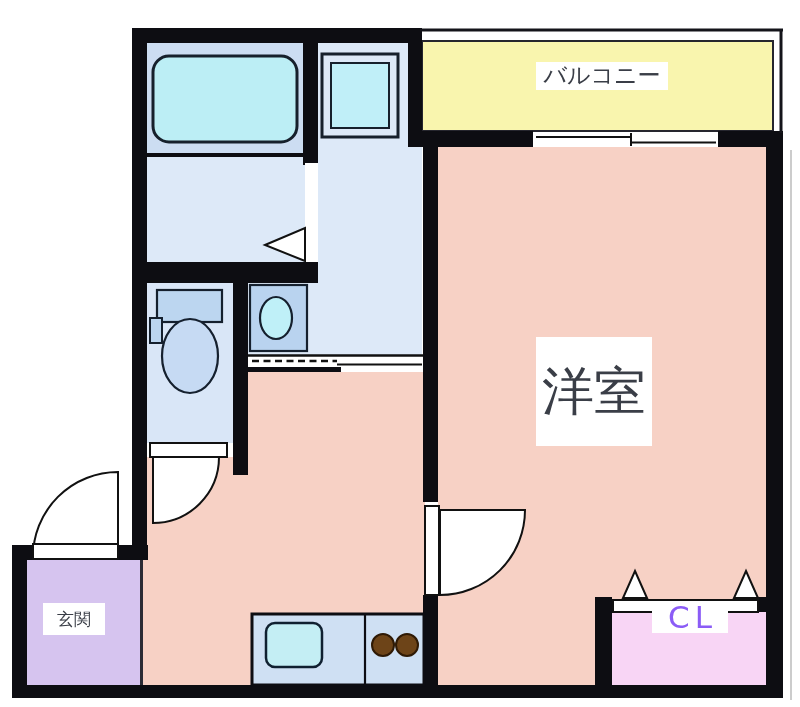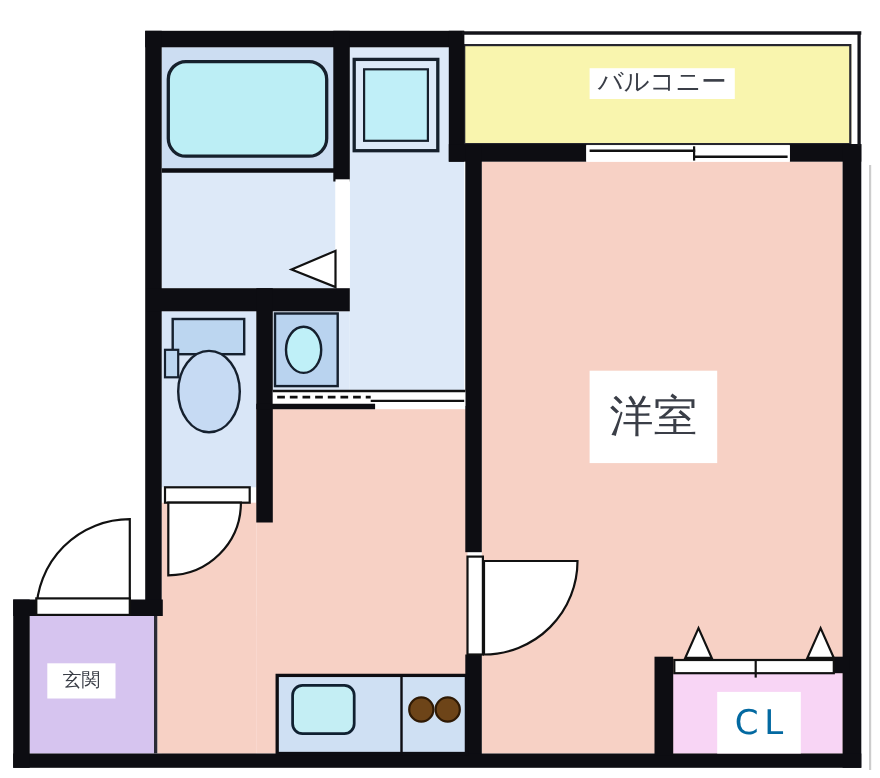--- a/index.html
+++ b/index.html
@@ -109,25 +109,25 @@
     <rect x="613" y="600" width="145" height="12" fill="#ffffff" stroke="#111111" stroke-width="2"></rect>
     <line x1="687" y1="600" x2="687" y2="616" stroke="#111111" stroke-width="2"></line>
     <path d="M635 571 L647 598 L623 598 Z" fill="#ffffff" stroke="#111111" stroke-width="2"></path>
     <path d="M746 571 L758 598 L734 598 Z" fill="#ffffff" stroke="#111111" stroke-width="2"></path>
   </svg>
 
   <div class="label" id="balcony-label" style="left:536px;top:62px;width:132px;height:28px;font-size:23px;">
     <span class="ln">バルコニー</span>
   </div>
 
-  <div class="label" id="room-label" style="left:536px;top:337px;width:116px;height:84px;font-size:40px;">
+  <div class="label" id="room-label" style="left:536px;top:337px;width:116px;height:109px;font-size:52px;">
     <span class="ln">洋室</span>
   </div>
 
   <div class="label" id="entrance-label" style="left:43px;top:603px;width:62px;height:32px;font-size:17px;">
     <span class="ln">玄関</span>
   </div>
 
-  <div class="label" id="closet-label" style="left:652px;top:629px;width:76px;height:56px;font-size:31px;color:#0369a1;letter-spacing:5px;padding-left:5px;box-sizing:border-box;">
+  <div class="label" id="closet-label" style="left:652px;top:601px;width:76px;height:32px;font-size:31px;color:#8b5cf6;letter-spacing:5px;padding-left:5px;box-sizing:border-box;">
     <span class="ln">CL</span>
   </div>
 
 </div>
 
 </body></html>

